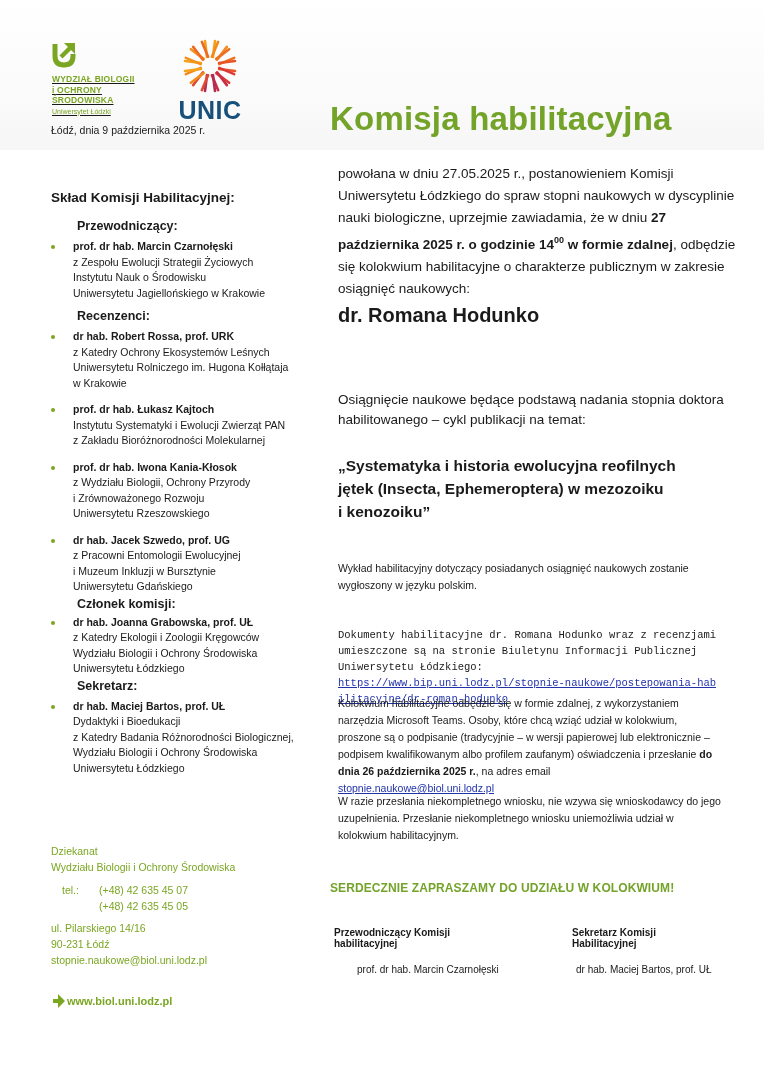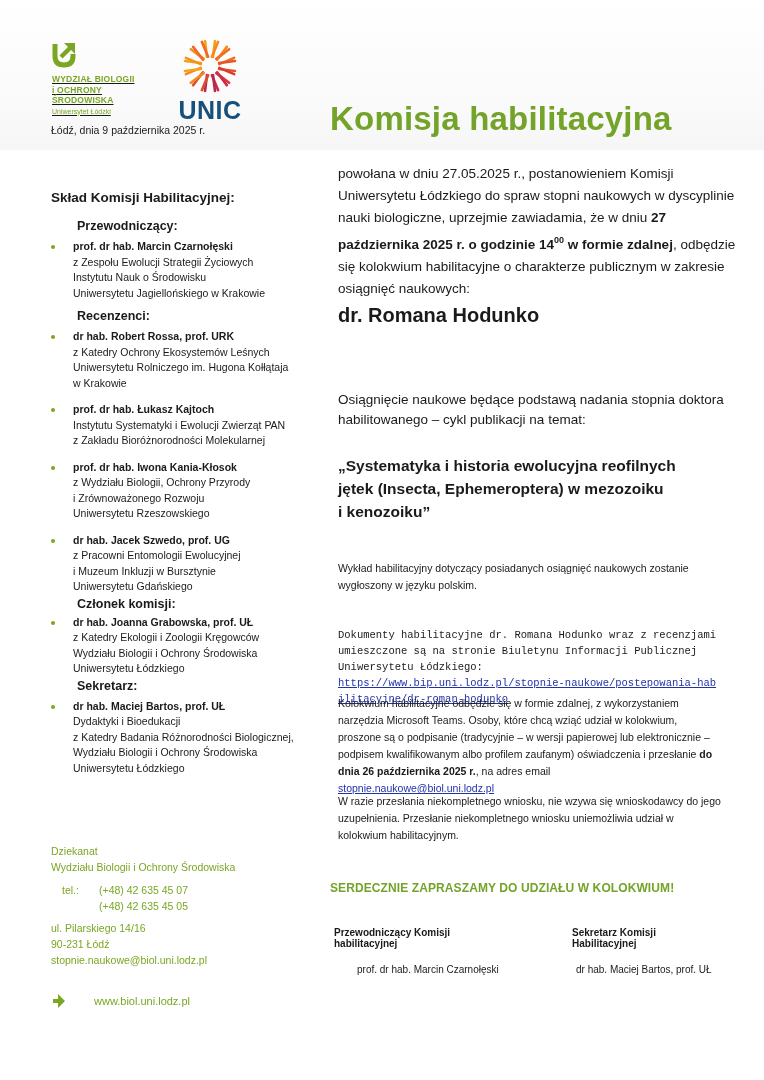--- a/index.html
+++ b/index.html
@@ -34,21 +34,21 @@
   .member .bullet { position: absolute; left: 0; top: 6px; width: 4px; height: 4px; border-radius: 50%; background: #7aa622; }
   .member .mname { font-weight: bold; font-size: 10.5px; }
   .member .aff { display: block; }
 
   
   .contact { left: 51px; top: 843px; width: 260px; color: #7aa622; font-size: 10.5px; line-height: 16px; }
   .contact .tel-row { display: flex; margin-top: 7px; padding-left: 11px; }
   .contact .tel-lbl { width: 37px; }
   .contact .addr { margin-top: 6px; }
   .web { left: 52px; top: 993px; display: flex; align-items: center; }
-  .web .wtext { color: #7aa622; font-size: 11px; font-weight: normal; margin-left: 28px; }
+  .web .wtext { color: #7aa622; font-size: 11px; font-weight: bold; margin-left: 1px; }
 
   
   .right { left: 338px; width: 400px; }
   .intro { top: 163px; font-size: 13.5px; line-height: 22px; }
   .person { top: 304px; font-size: 20px; font-weight: bold; }
   .achieve { top: 390px; font-size: 13.5px; line-height: 20px; }
   .topic { top: 454px; font-size: 15.5px; font-weight: bold; line-height: 23px; }
   .lecture { top: 560px; font-size: 10.5px; line-height: 17px; }
   .docs { top: 627px; font-size: 10.5px; line-height: 16px; }
   .kol { top: 695px; font-size: 10.5px; line-height: 17px; }

